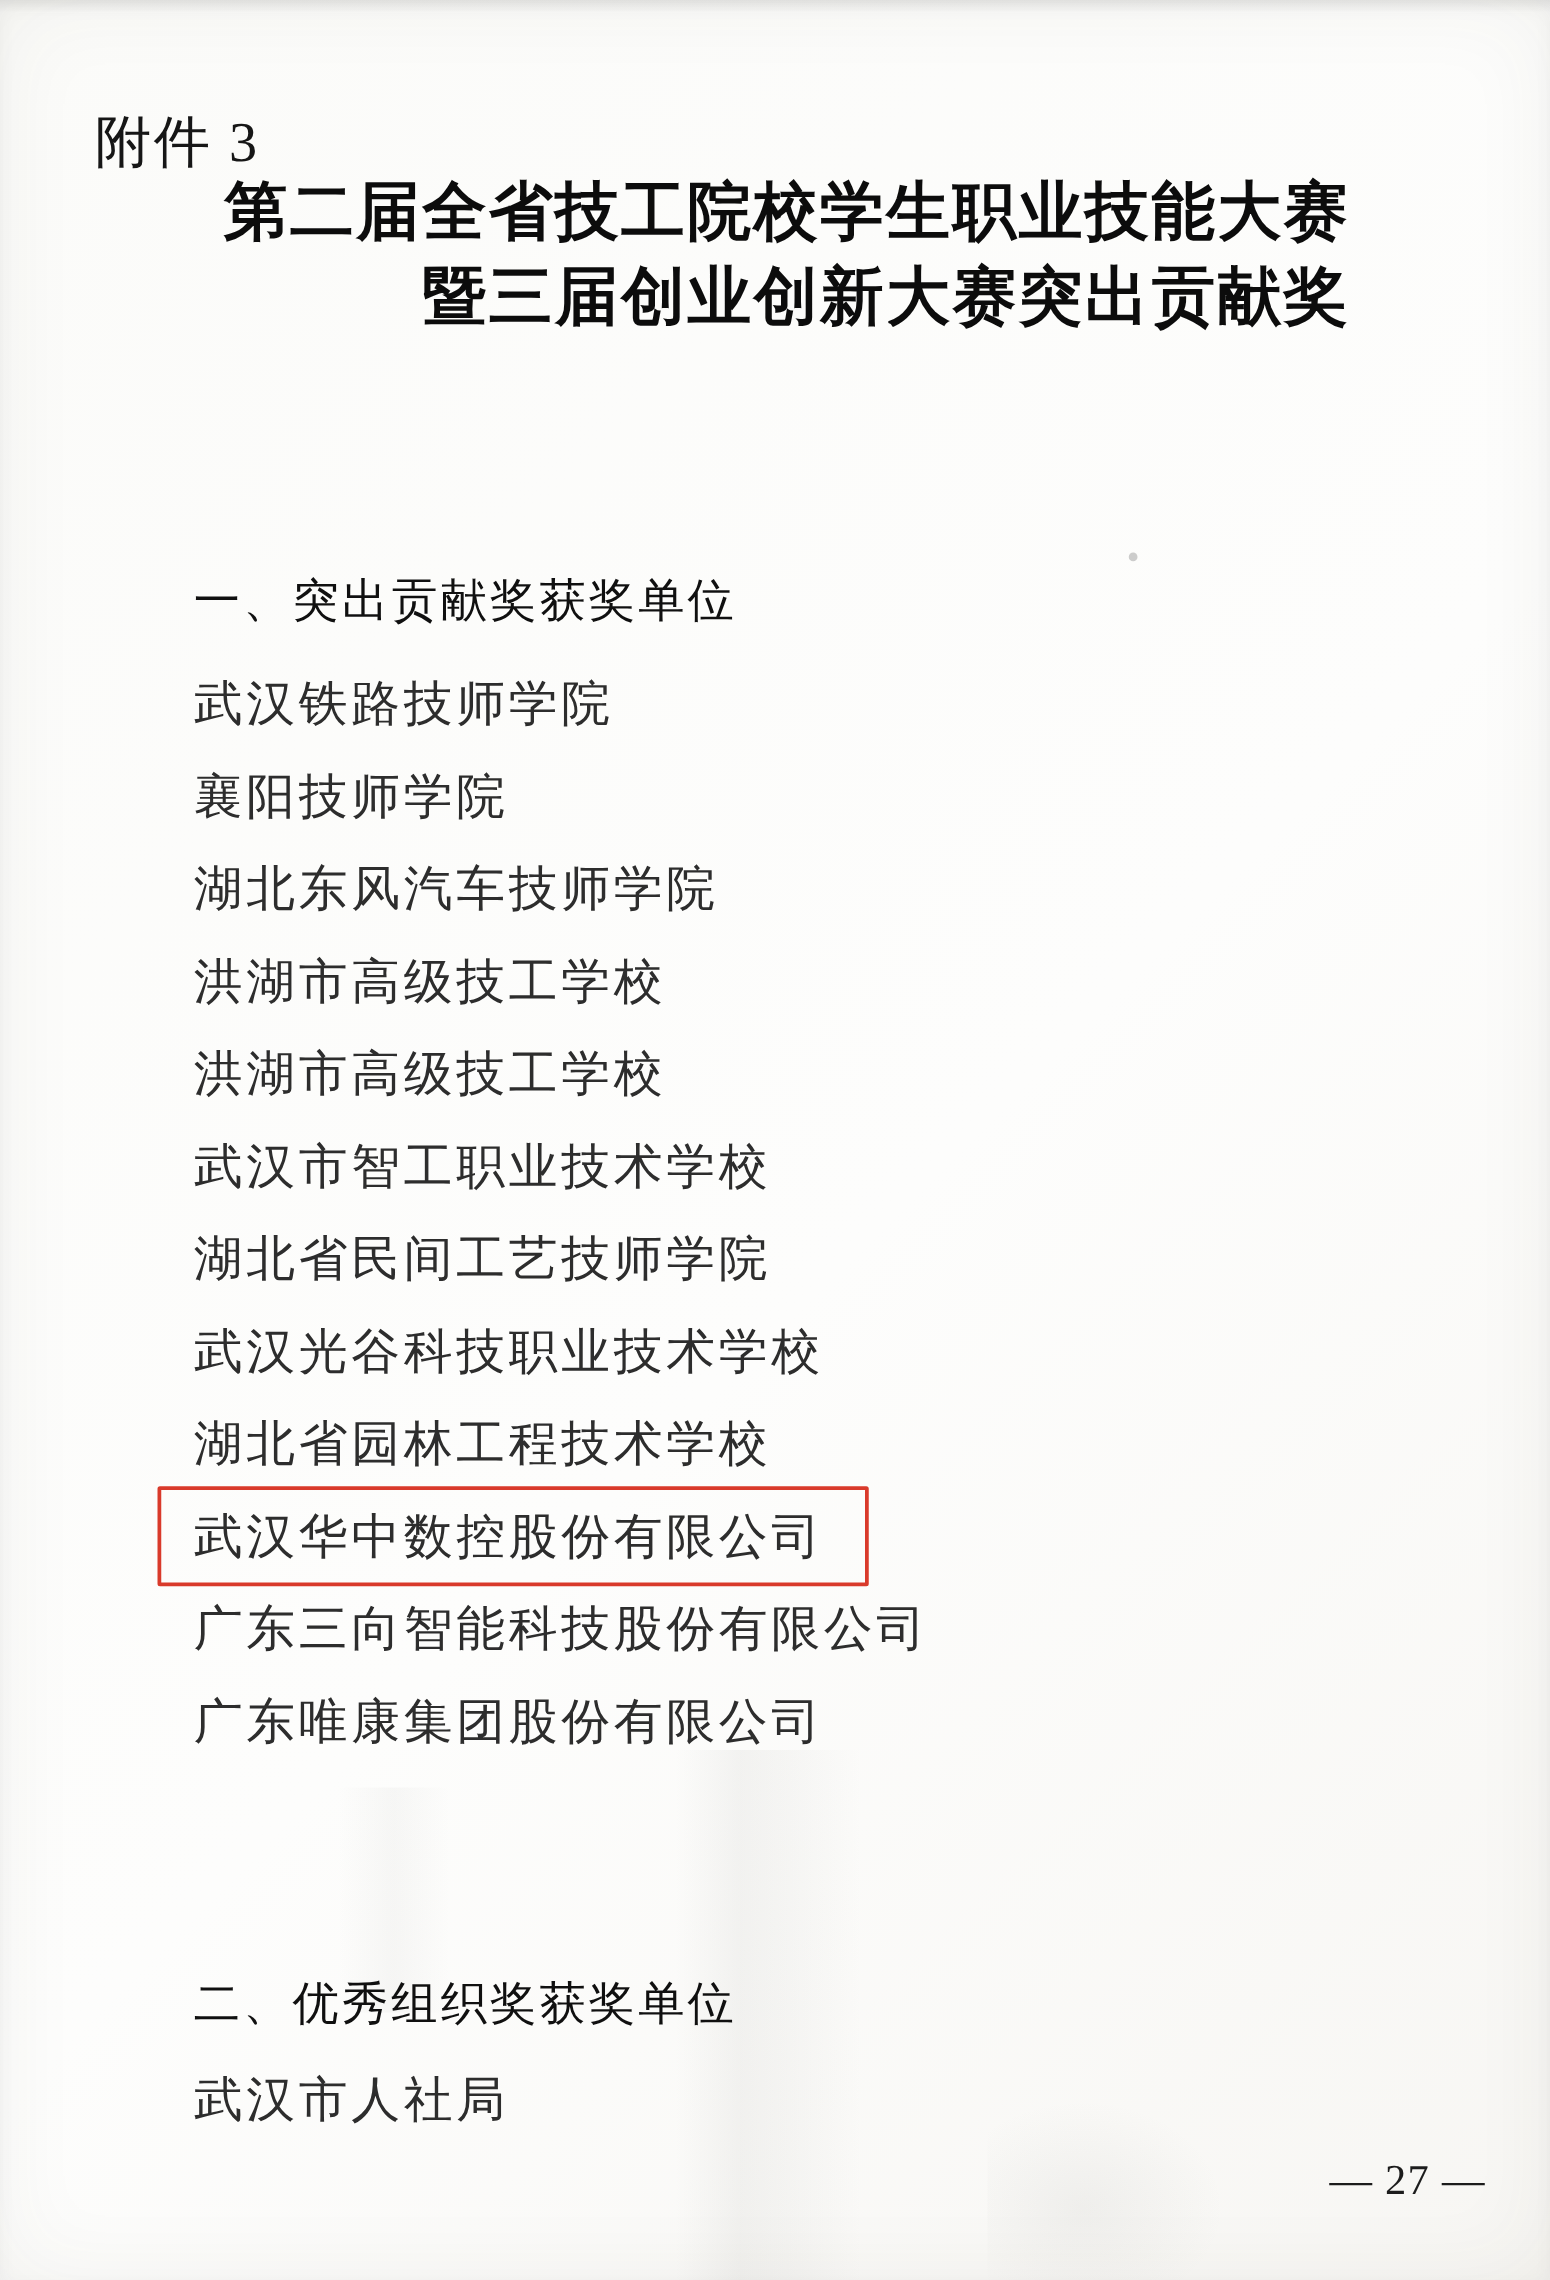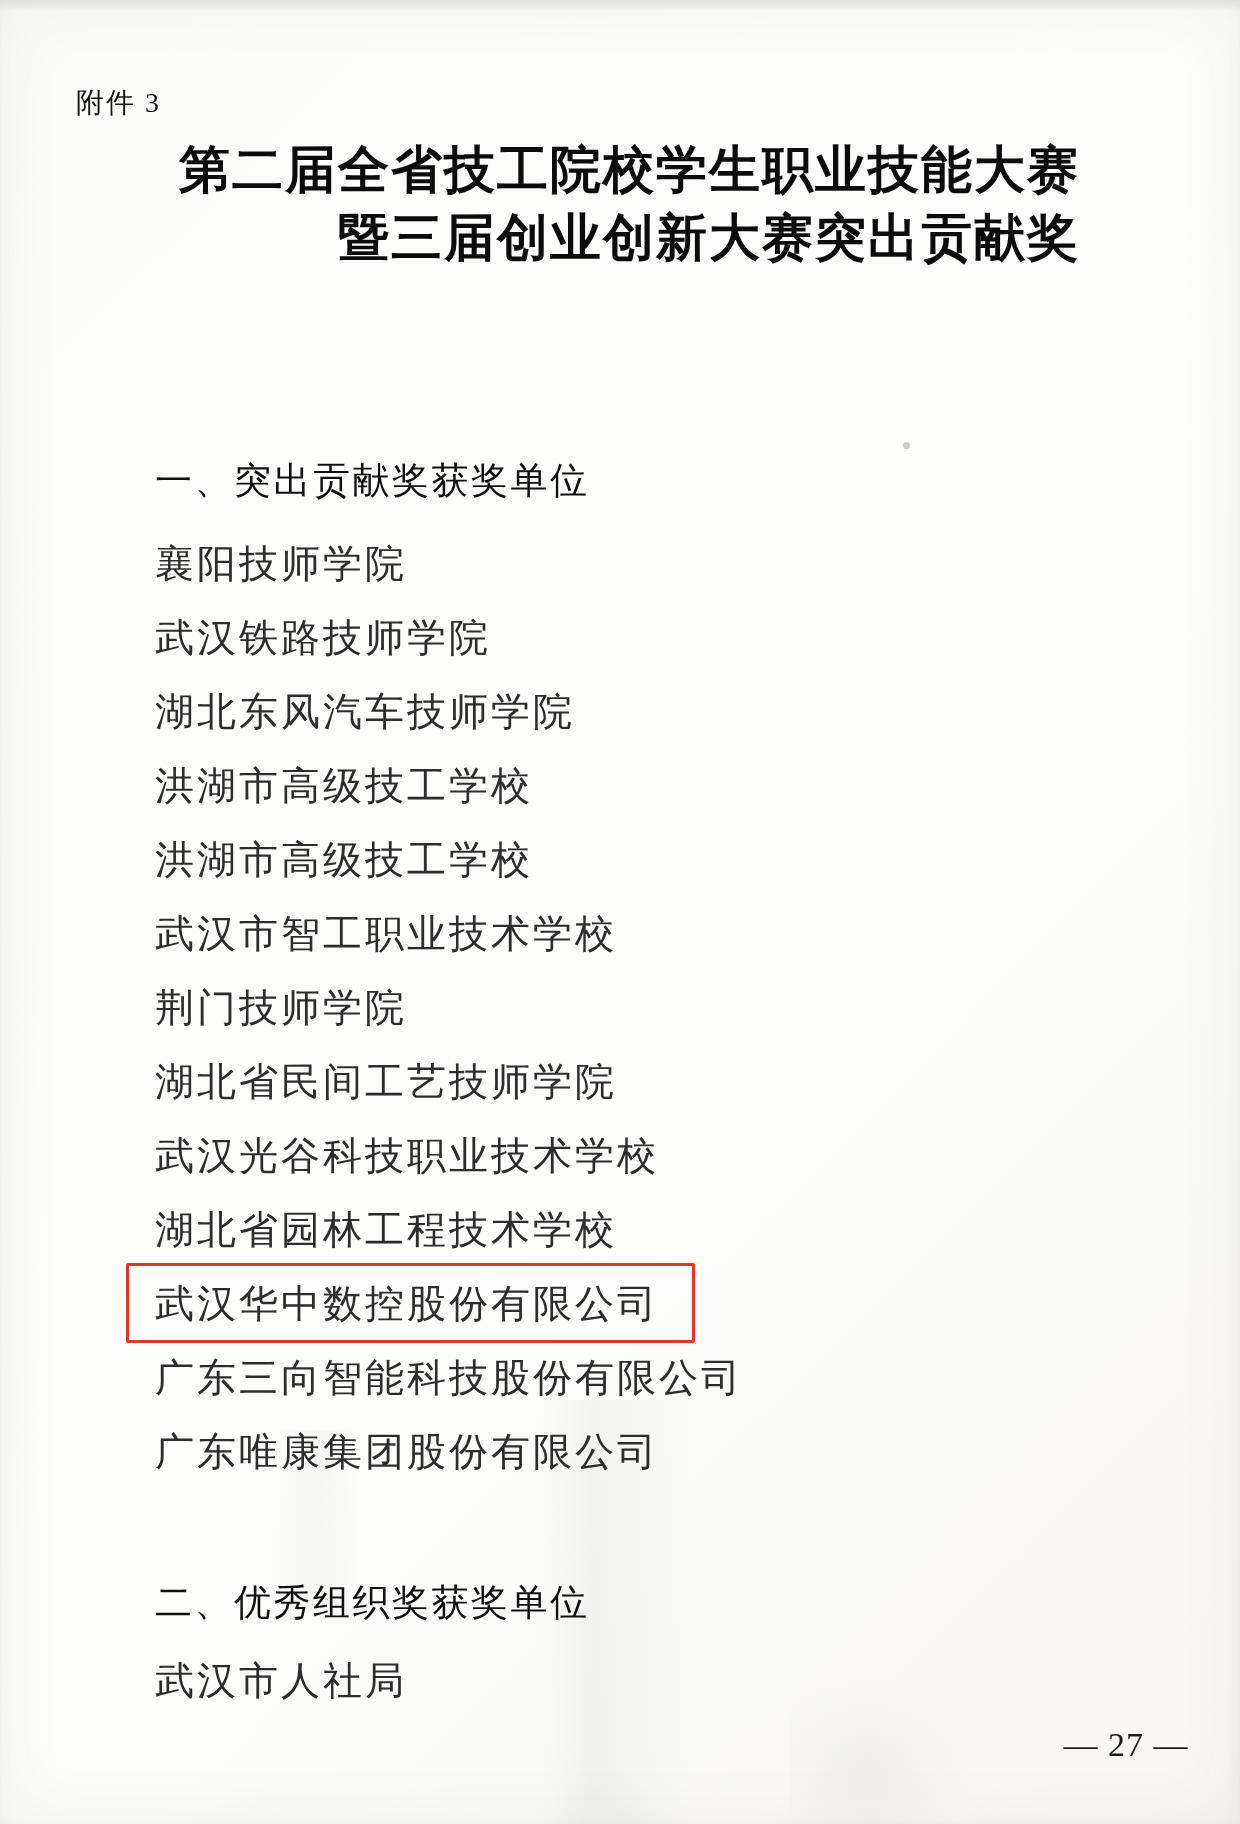--- a/index.html
+++ b/index.html
@@ -15,21 +15,21 @@
     background: linear-gradient(135deg, #fbfbf9 0%, #fdfdfc 55%, #f7f6f3 100%);
     box-shadow: inset 0 0 70px rgba(60,60,55,0.06), inset 0 6px 14px rgba(80,80,75,0.05);
     overflow: hidden;
     font-family: "Liberation Serif", "DejaVu Serif", serif;
     color: #222;
   }
   .attachment-label {
     position: absolute;
     left: 76px;
     top: 84px;
-    font-size: 28px;
+    font-size: 45px;
     letter-spacing: 2px;
     color: #161616;
   }
   .doc-title {
     position: absolute;
     left: 0;
     top: 136px;
     width: 1080px;
     text-align: right;
     font-size: 51px;
@@ -124,27 +124,26 @@
   <div class="attachment-label">附件 3</div>
 
   <h1 class="doc-title" style="margin:0;">
     <span class="title-line">第二届全省技工院校学生职业技能大赛</span>
     <span class="title-line">暨三届创业创新大赛突出贡献奖</span>
   </h1>
 
   <div class="section-heading heading-1">一、突出贡献奖获奖单位</div>
 
   <div class="award-list list-1">
+      <div class="list-item">武汉铁路技师学院</div>
       <div class="list-item">襄阳技师学院</div>
-      <div class="list-item">武汉铁路技师学院</div>
       <div class="list-item">湖北东风汽车技师学院</div>
       <div class="list-item">洪湖市高级技工学校</div>
       <div class="list-item">洪湖市高级技工学校</div>
       <div class="list-item">武汉市智工职业技术学校</div>
-      <div class="list-item">荆门技师学院</div>
       <div class="list-item">湖北省民间工艺技师学院</div>
       <div class="list-item">武汉光谷科技职业技术学校</div>
       <div class="list-item">湖北省园林工程技术学校</div>
       <div class="list-item highlighted">武汉华中数控股份有限公司<span class="highlight-box" style="border-color: rgb(217, 58, 43);"></span></div>
       <div class="list-item">广东三向智能科技股份有限公司</div>
       <div class="list-item">广东唯康集团股份有限公司</div>
     </div>
 
   <div class="section-heading heading-2">二、优秀组织奖获奖单位</div>
 

